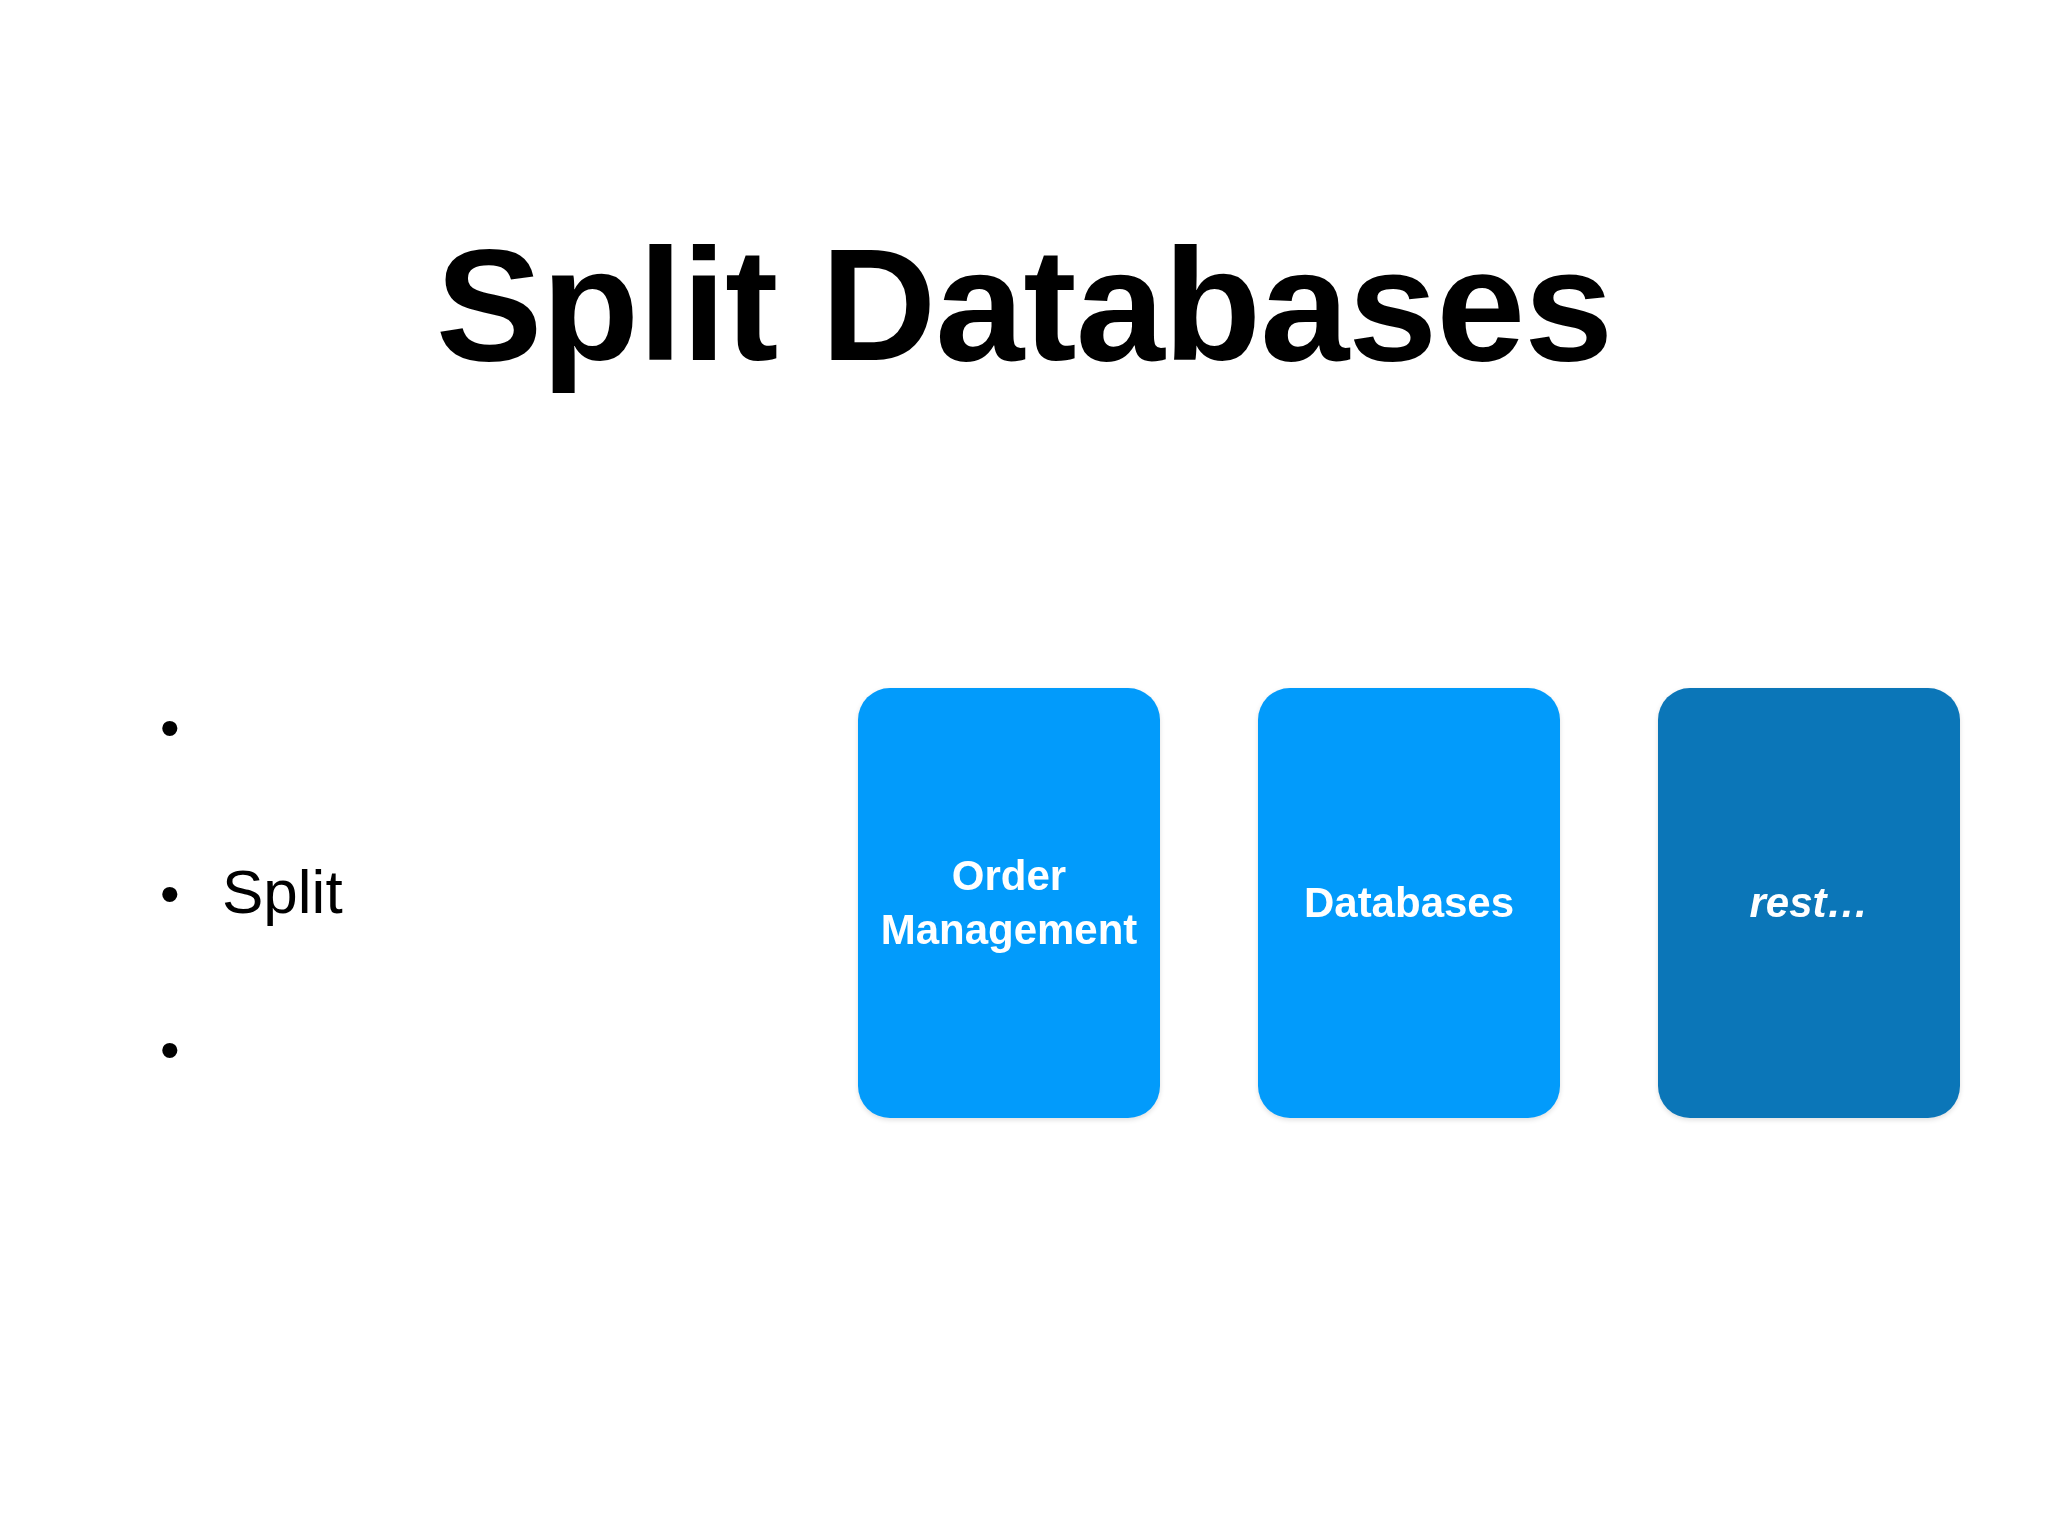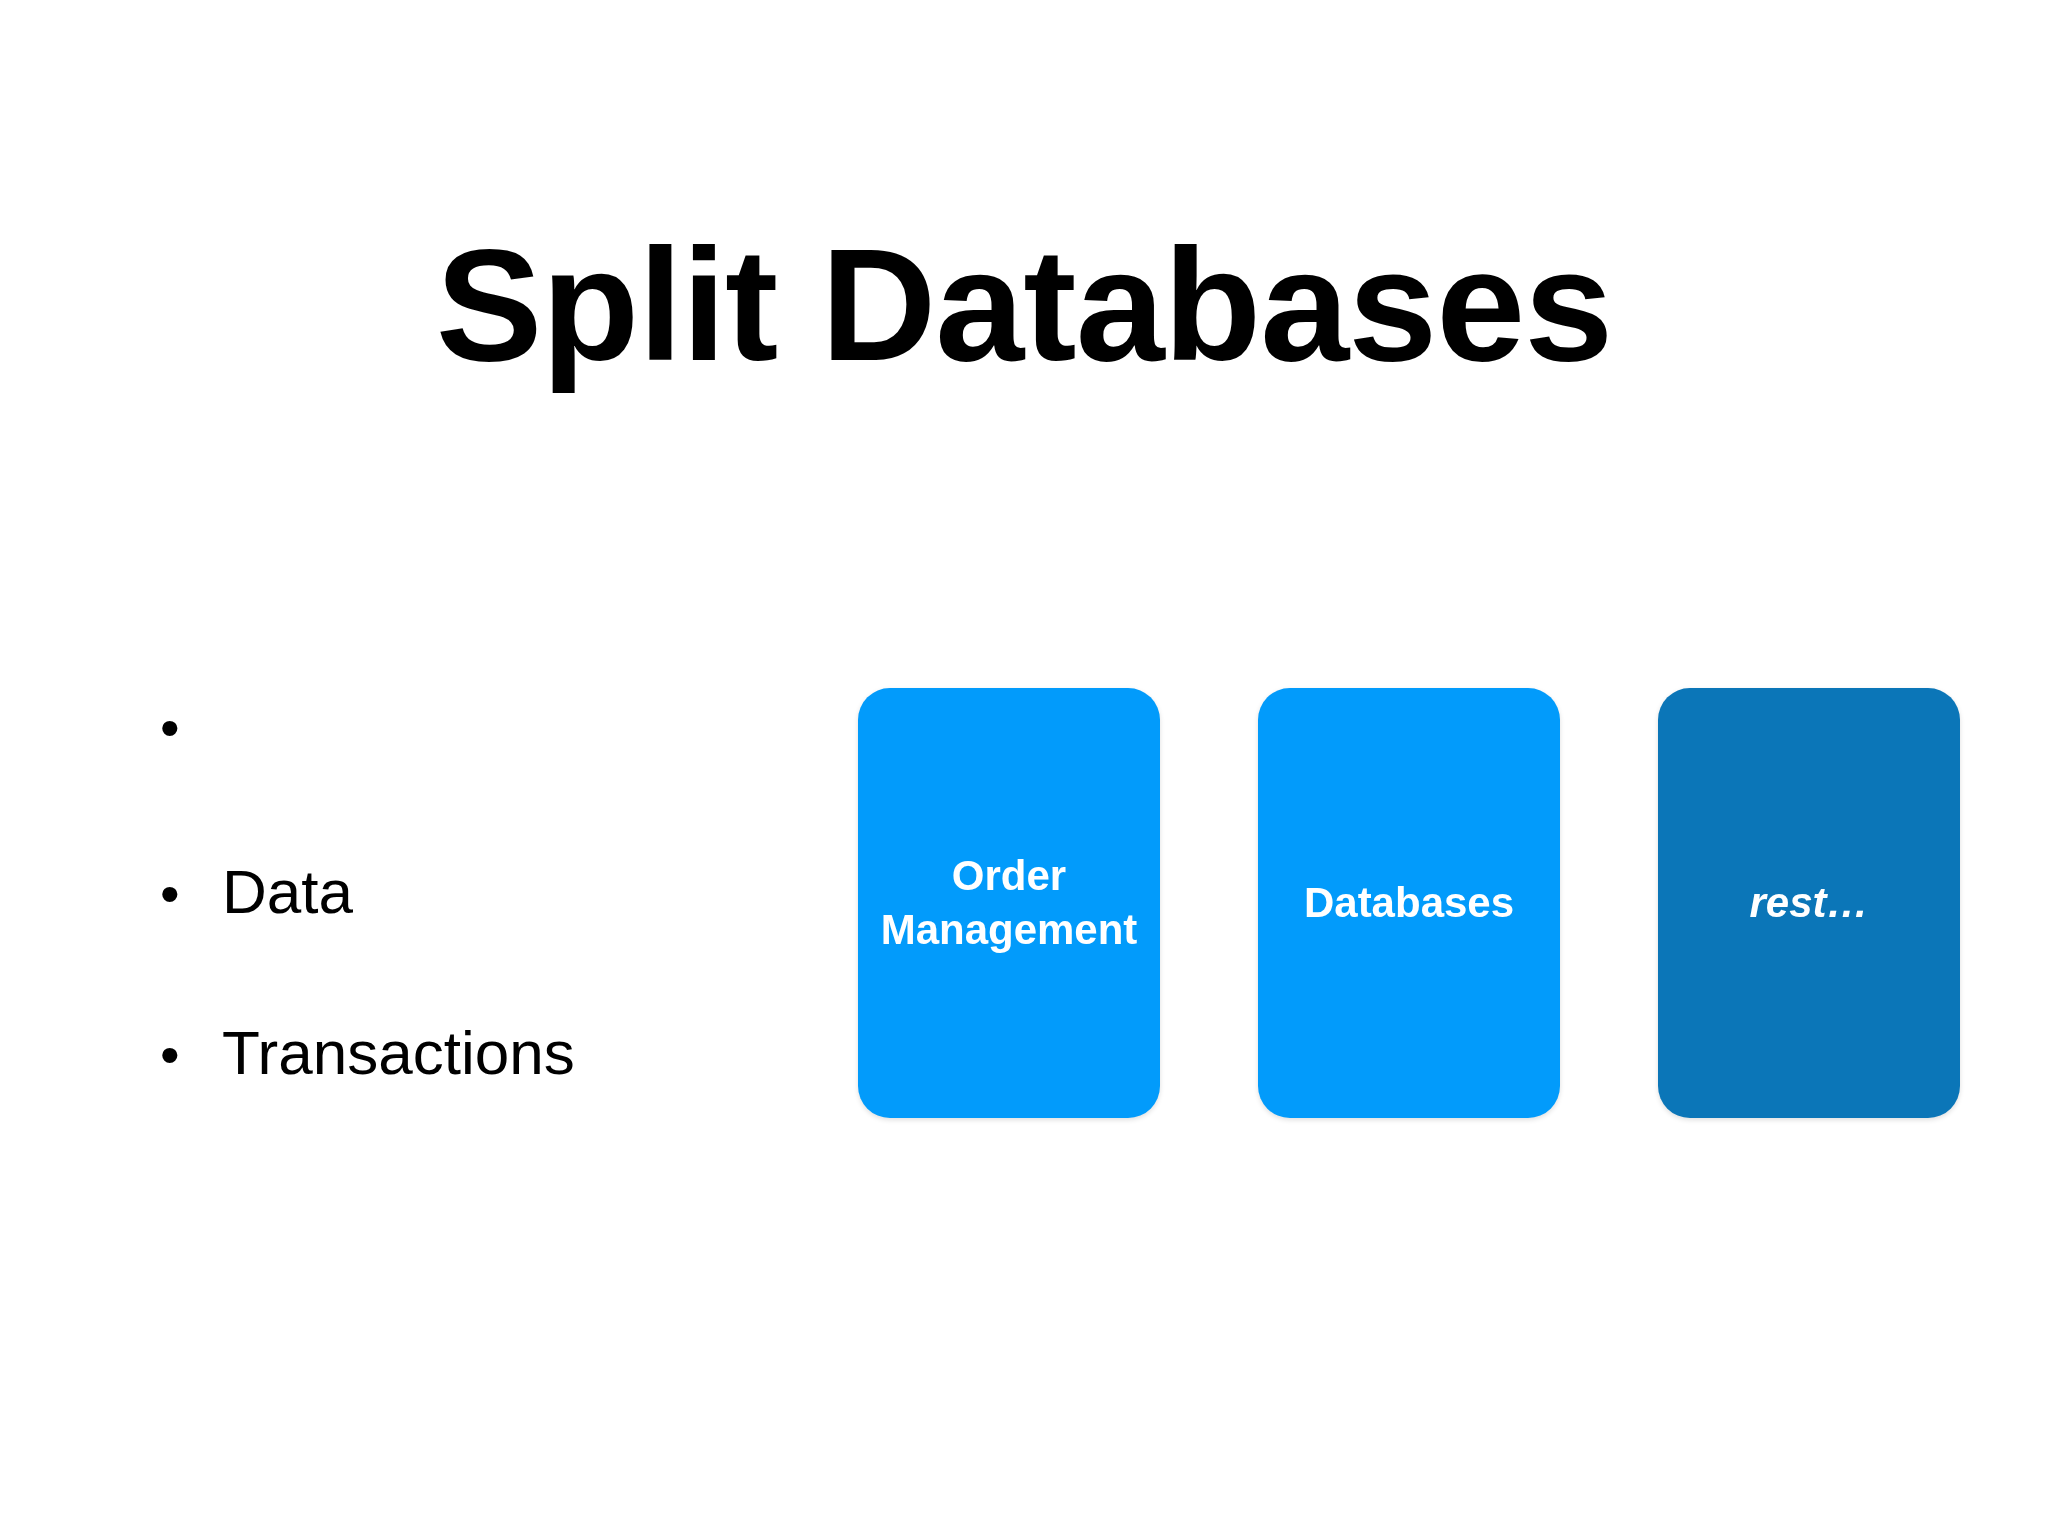--- a/index.html
+++ b/index.html
@@ -117,26 +117,25 @@
   <h1 class="slide-title">Split Databases</h1>
 
   <ul class="bullet-list">
 
     <li class="bullet-item">
       <span class="bullet-marker">•</span>
     </li>
 
     <li class="bullet-item">
       <span class="bullet-marker">•</span>
-      <span class="bullet-label">Data</span>
+      <span class="bullet-label">Split</span>
     </li>
 
     <li class="bullet-item">
       <span class="bullet-marker">•</span>
-      <span class="bullet-label">Transactions</span>
     </li>
 
   </ul>
 
   <div class="cards-row">
 
     <div class="service-card card-1">
       <span class="service-card-label">Order Management</span>
     </div>
 

